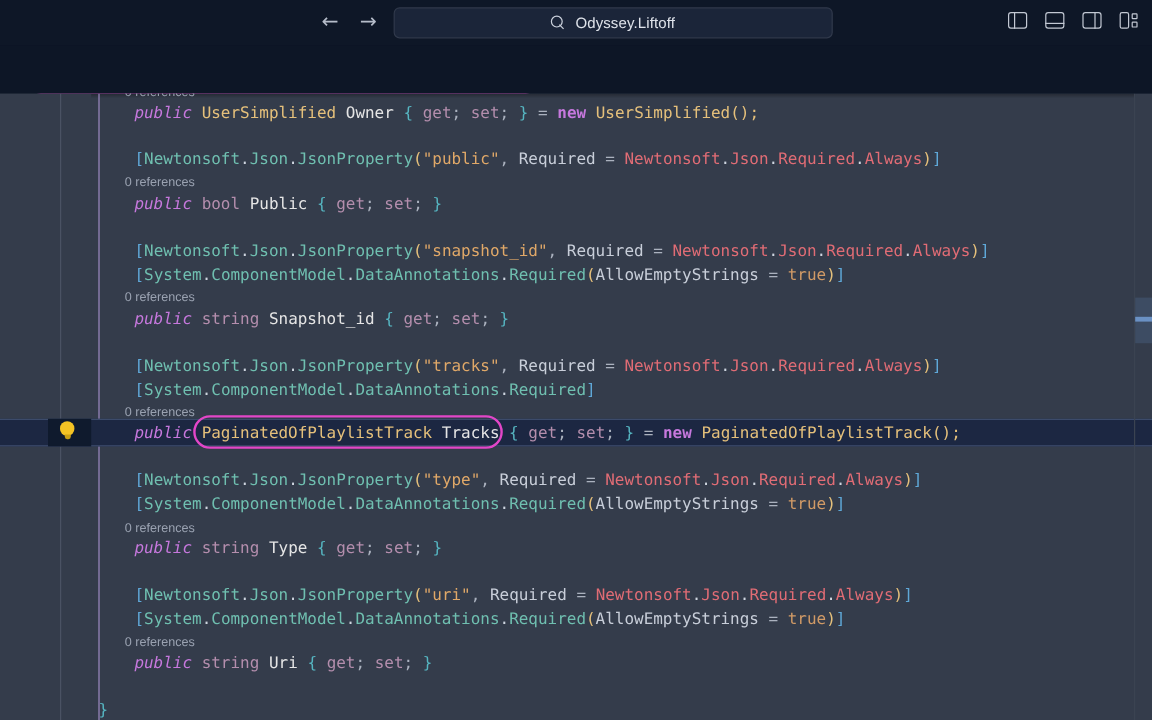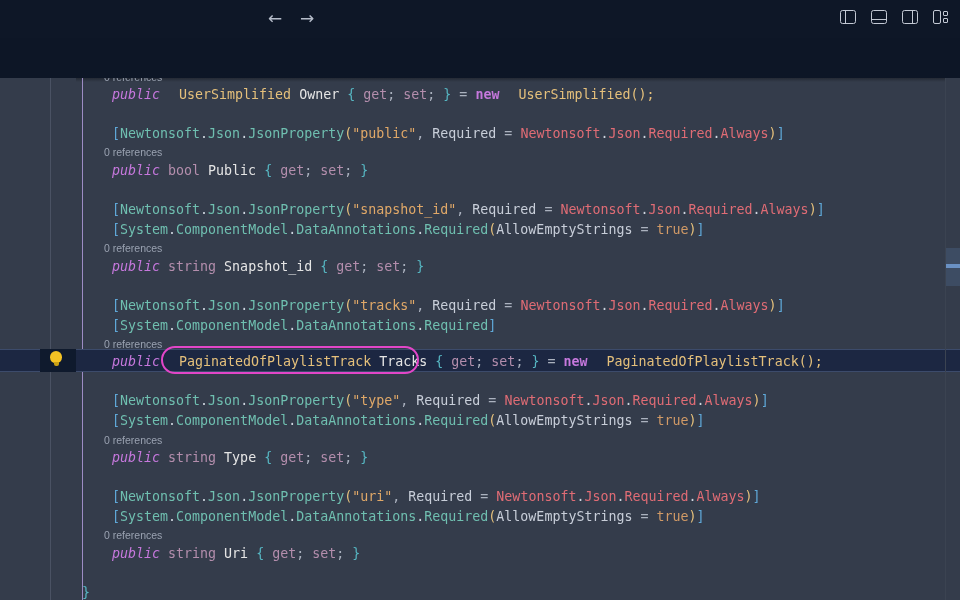--- a/index.html
+++ b/index.html
@@ -206,21 +206,21 @@
   }
   #pink-box {
     position: absolute;
     border: 2px solid #e246c8; border-radius: 16px;
     pointer-events: none;
   }
 
   
   .kw     { color: #c678dd; font-style: italic; }
   .kw2    { color: #c678dd; font-weight: bold; }
-  .type   { color: #e5c07b; margin-left: 11px; }
+  .type   { color: #e5c07b; }
   .var    { color: #e5e5e5; }
   .brace  { color: #56b6c2; }
   .acc    { color: #b48ead; }
   .punct  { color: #abb2bf; }
   .attrbr { color: #5fa8d8; }
   .attrns { color: #6fbfb0; }
   .attrnm { color: #6fbfb0; }
   .attrpn { color: #e5c07b; }
   .str    { color: #e0a868; }
   .param  { color: #c8ced9; }
@@ -252,20 +252,24 @@
 </style>
 </head>
 <body>
 
 <div id="titlebar">
   <div id="nav-arrows">
     <div class="nav-arrow">←</div>
     <div class="nav-arrow">→</div>
   </div>
 
+  <div id="quickopen">
+    <span class="qo-icon"></span>
+    <span class="qo-text">Odyssey.Liftoff</span>
+  </div>
 
   <div id="layout-icons">
     <div class="layout-icon">
       <span class="li-box"></span>
         <span class="li-vline" style="left:6px"></span>
     </div>
     <div class="layout-icon">
       <span class="li-box"></span>
         <span class="li-hline" style="top:11px"></span>
     </div>

